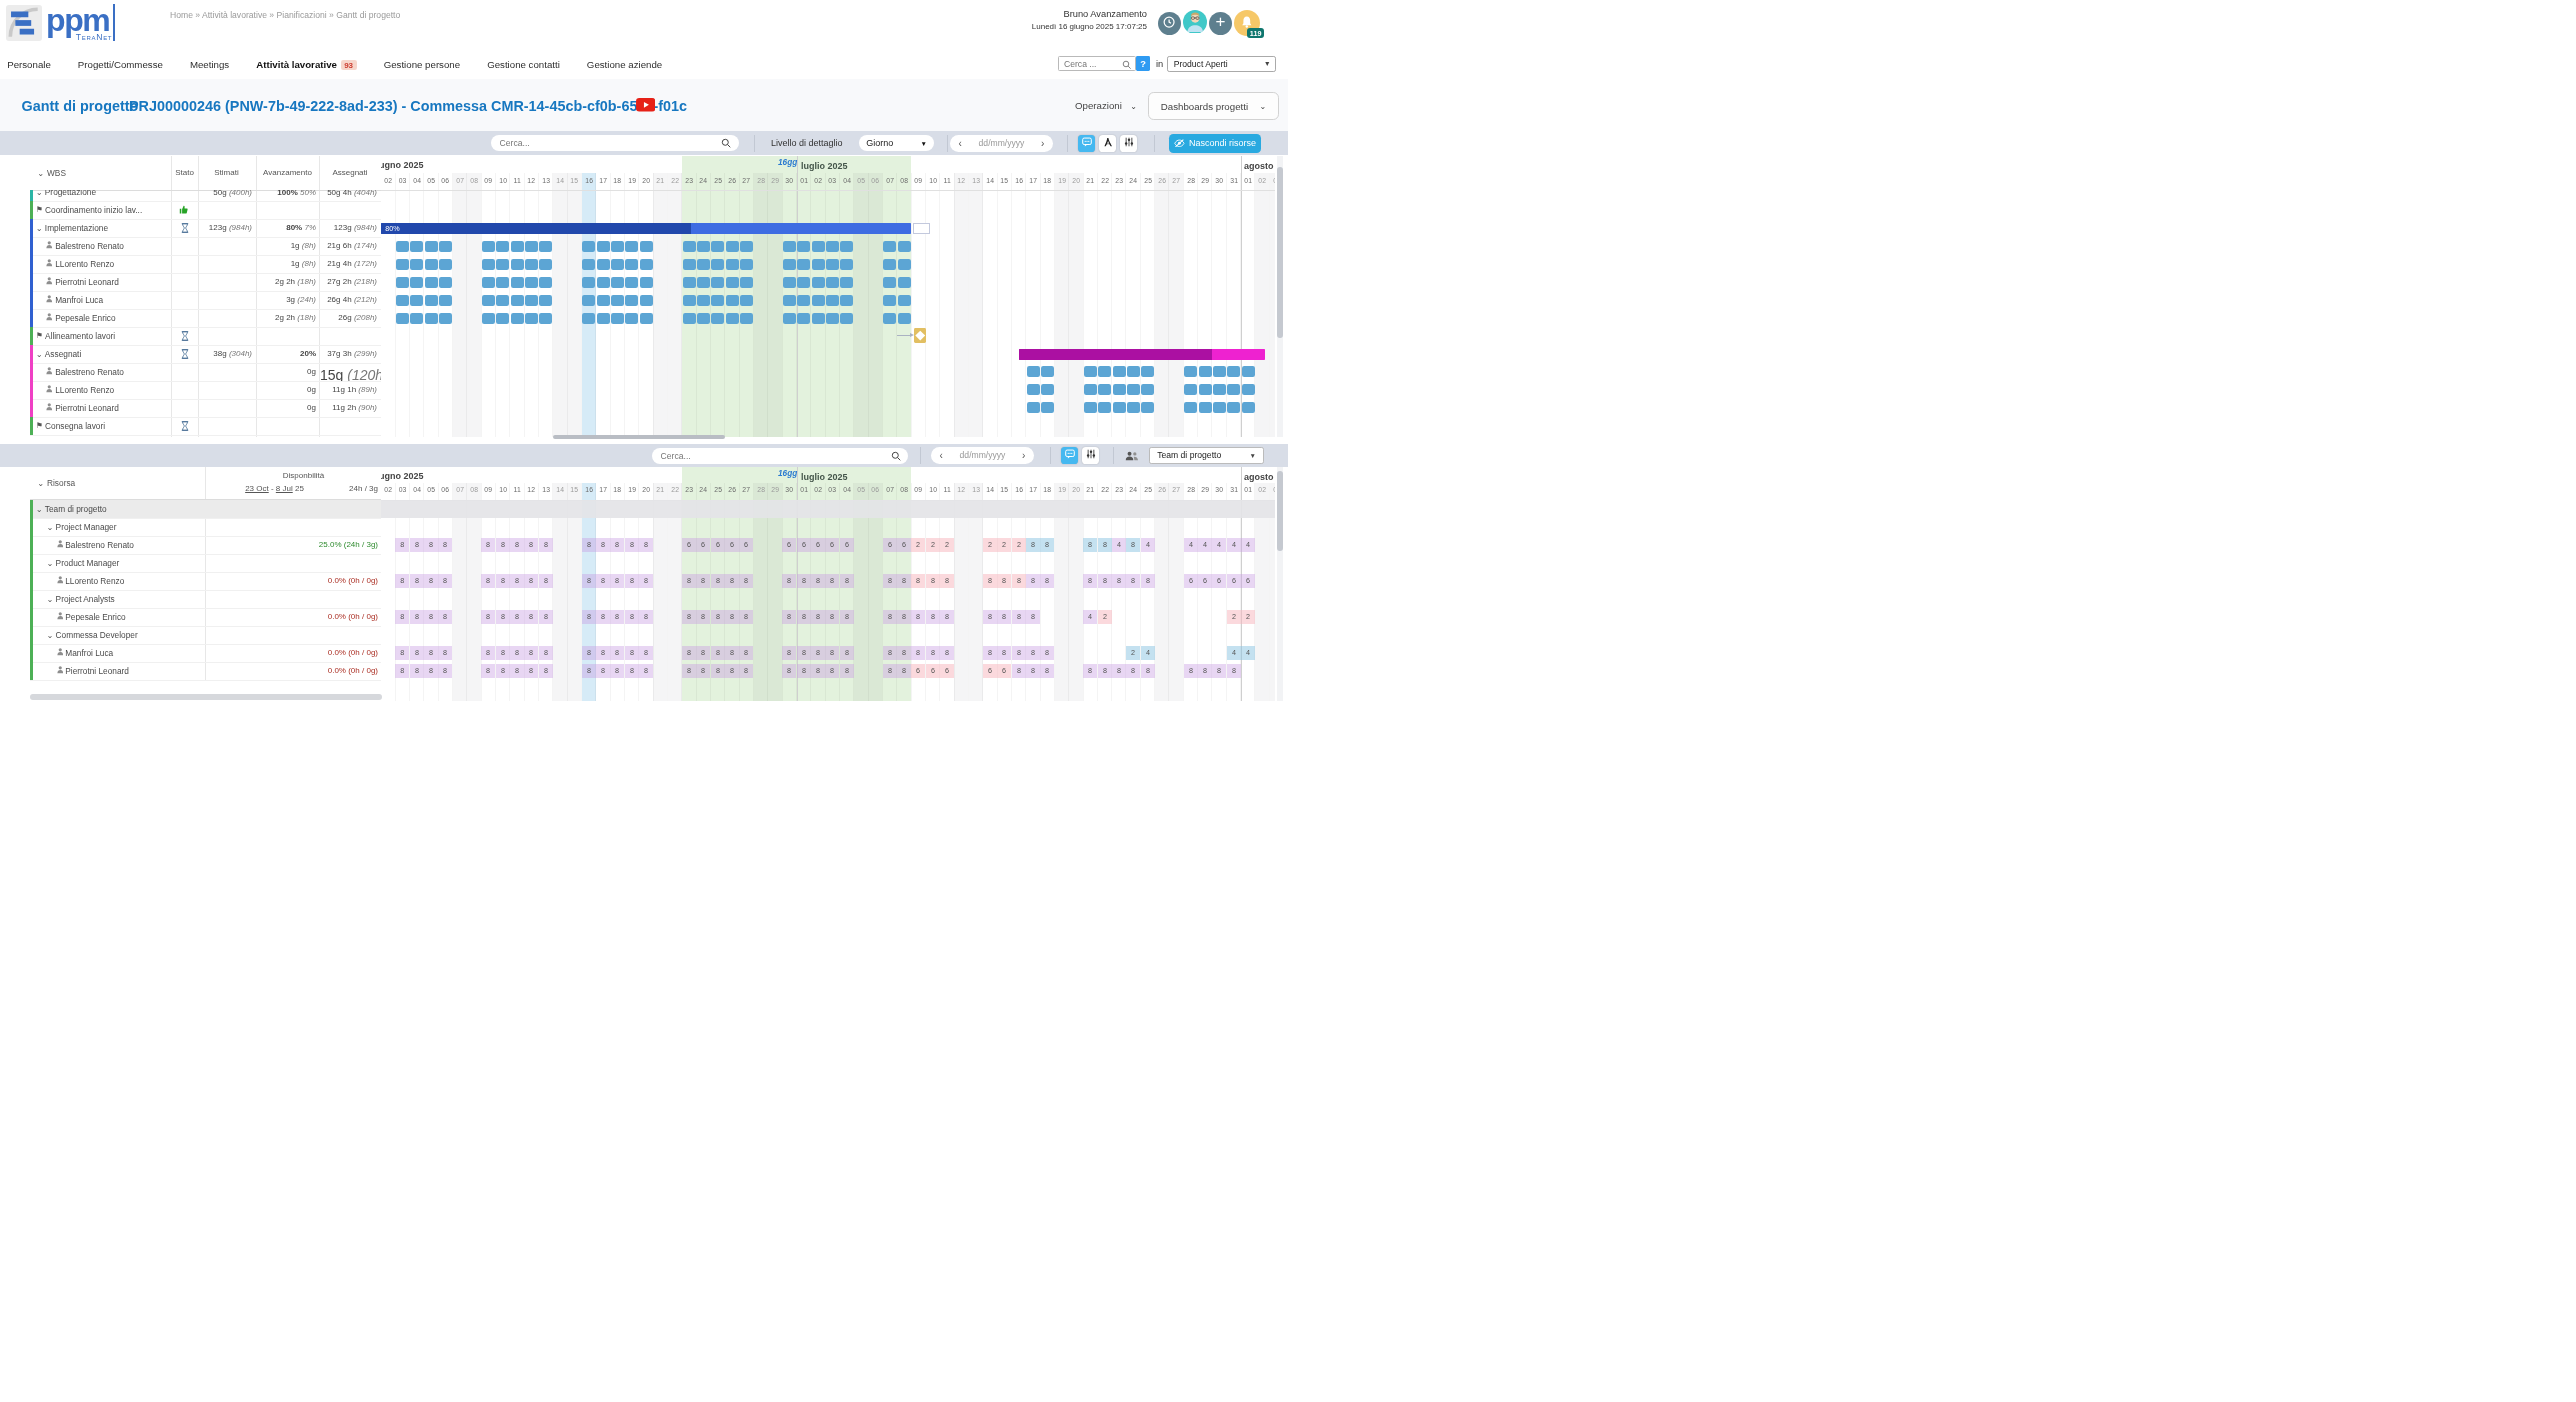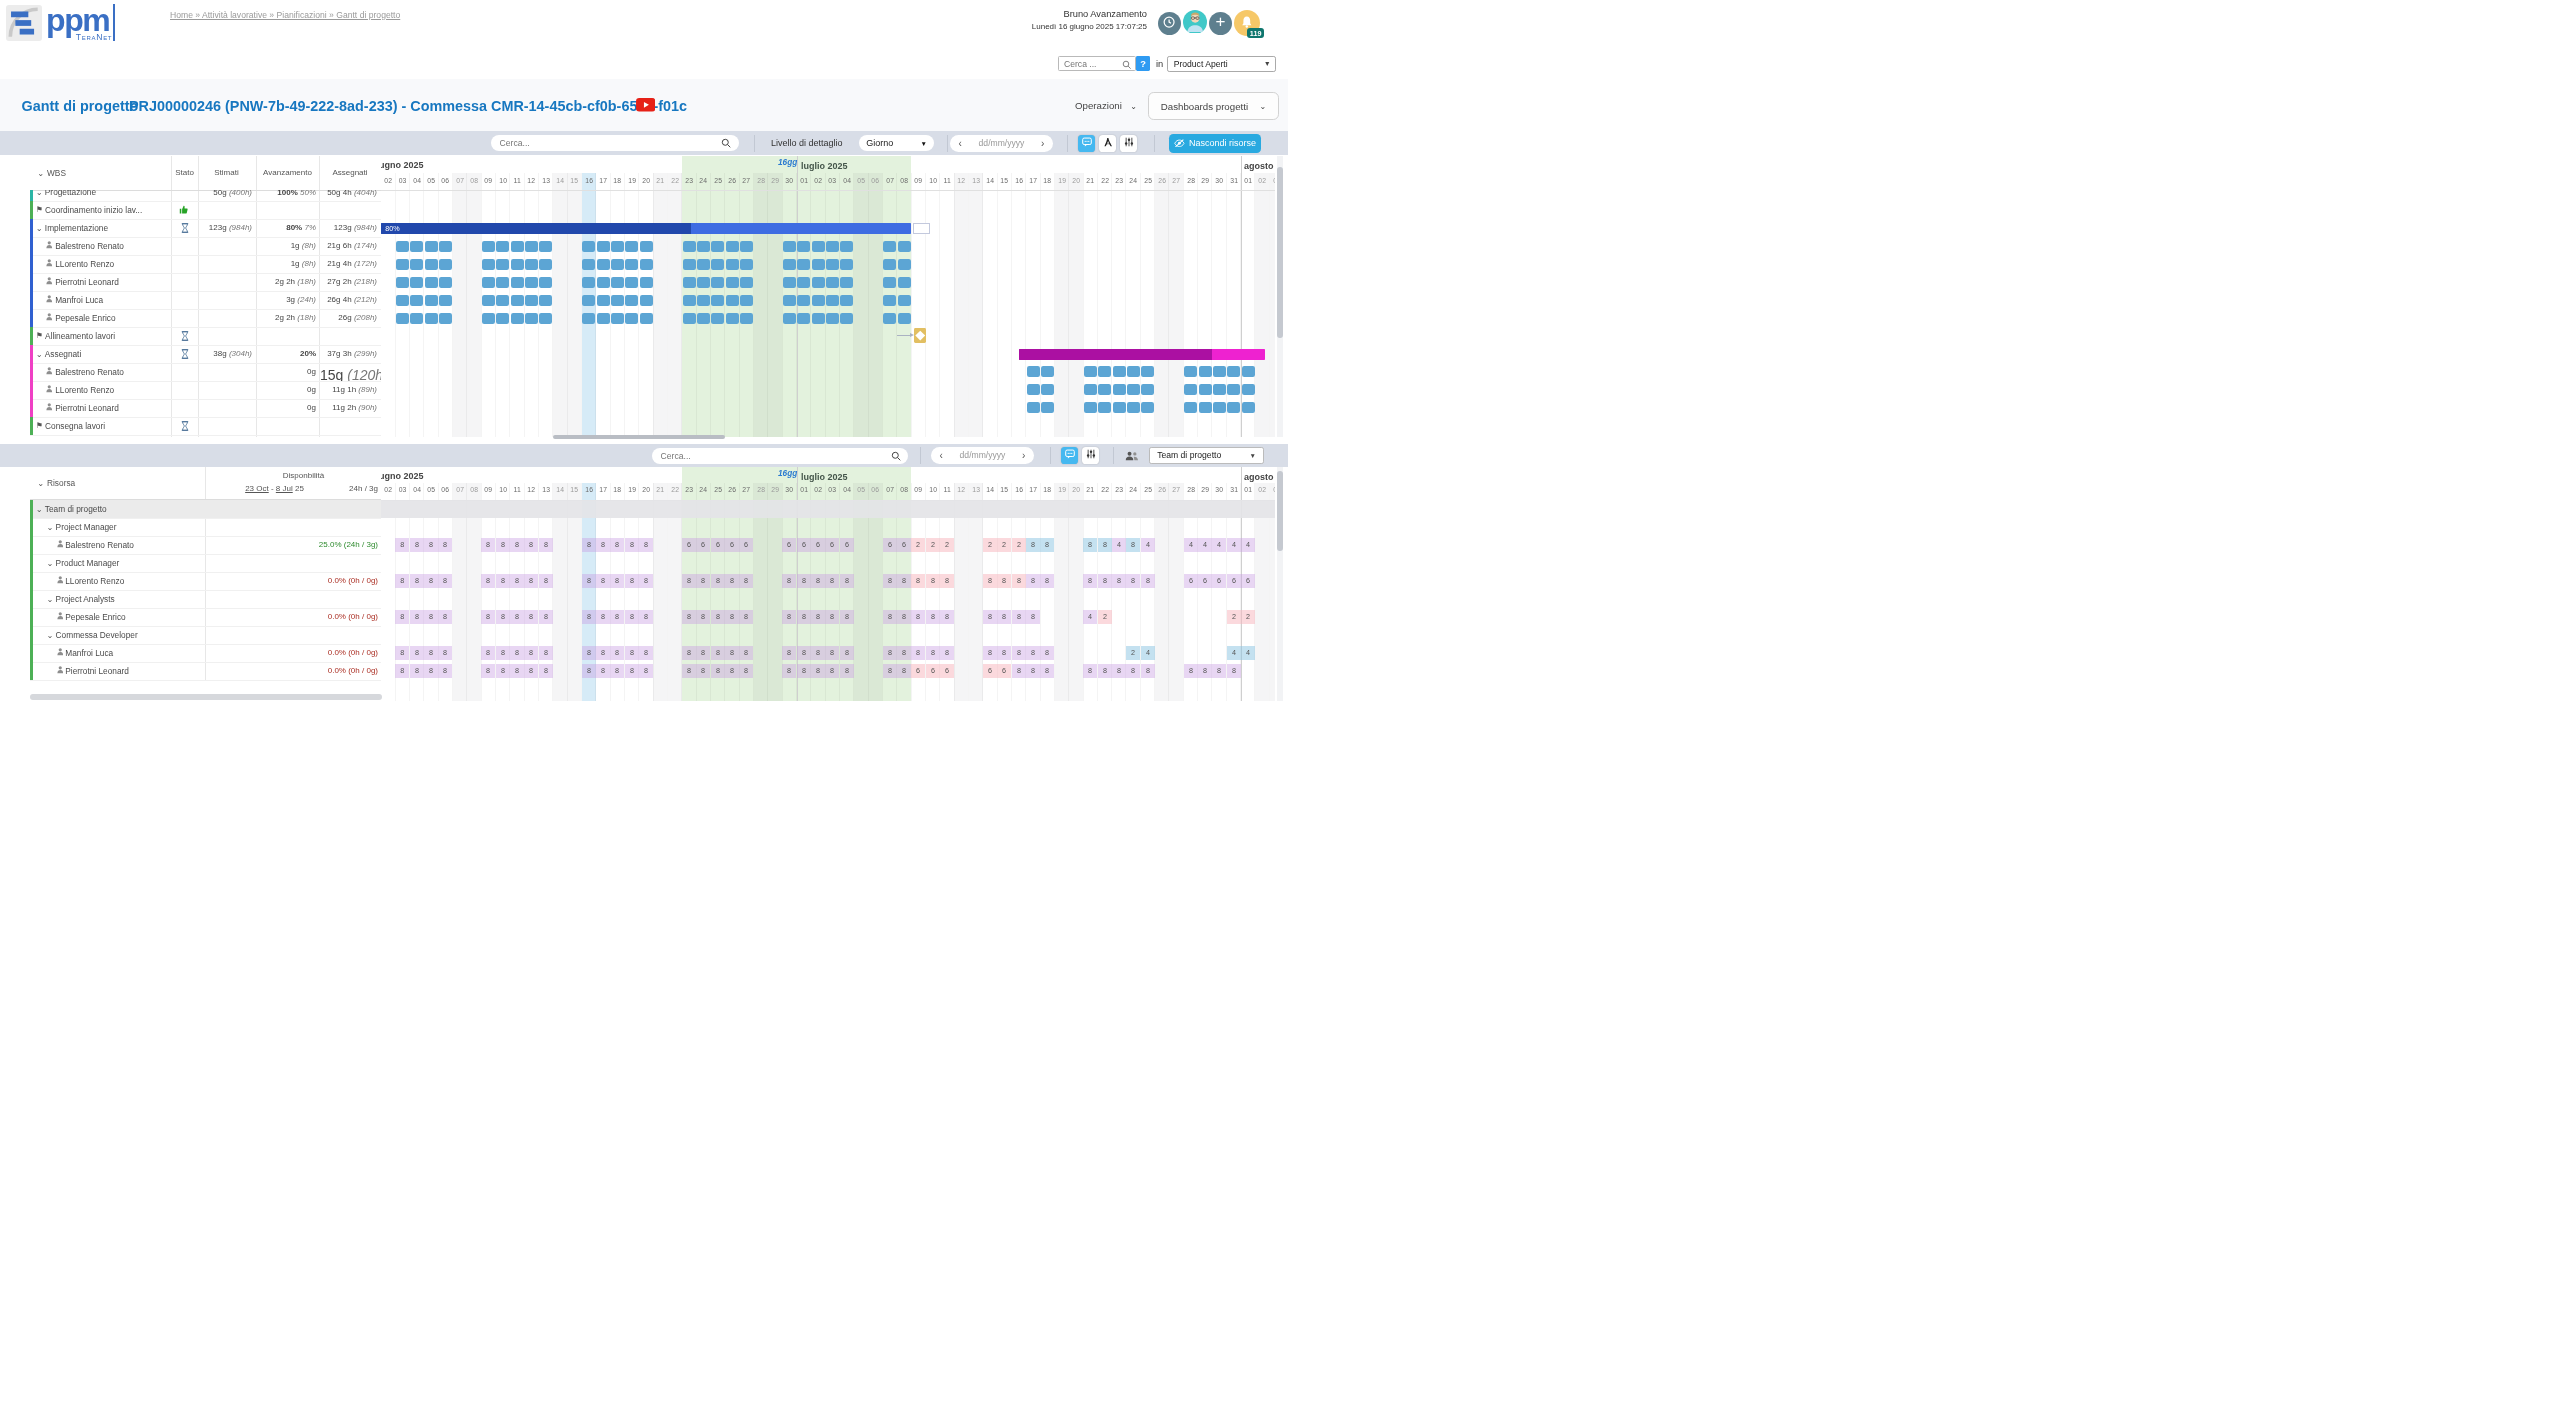--- a/index.html
+++ b/index.html
@@ -34,21 +34,21 @@
             <rect x="13" y="21" width="22" height="8" fill="#3a6fc4"></rect>
             <rect x="19" y="33" width="20" height="8" fill="#3a6fc4"></rect>
           </svg>
       </span>
       <span style="position:relative;display:inline-block;margin-left:4.3px;">
         <span style="font-size:32px;font-weight:bold;color:#3a6fc4;letter-spacing:-1.4px;line-height:34px;">ppm</span>
         <span style="position:absolute;right:-5.7px;top:1.4px;width:2.2px;height:37px;background:#3a6fc4;"></span>
         <span style="position:absolute;right:-2.9px;top:29px;font-size:8.6px;color:#3a6fc4;letter-spacing:0.7px;font-variant:small-caps;white-space:nowrap;">TeraNet</span>
       </span>
     </div>
-    <div class="abs" style="left:170px;top:10px;font-size:8.6px;color:#9a9a9a;text-decoration:underline;">Home » Attività lavorative » Pianificazioni » Gantt di progetto</div>
+    <div class="abs" style="left:170px;top:10px;font-size:8.6px;color:#9a9a9a;">Home » Attività lavorative » Pianificazioni » Gantt di progetto</div>
     <div class="abs" style="left:1003px;top:8.6px;width:144px;text-align:right;font-size:9.3px;color:#333;">Bruno Avanzamento</div>
     <div class="abs" style="left:967px;top:22px;width:180px;text-align:right;font-size:8px;color:#333;">Lunedì 16 giugno 2025 17:07:25</div>
     <div class="hdr-ic" style="left:1158px;top:11.5px;width:23px;height:23px;background:#5e7f8e;">
       <span><svg width="12.2" height="12.2" viewBox="0 0 16 16">
             <circle cx="8" cy="8" r="6.5" fill="none" stroke="#fff" stroke-width="1.6"></circle>
             <path d="M8 4.5 V8 L10.5 9.5" stroke="#fff" stroke-width="1.6" fill="none"></path>
           </svg></span>
     </div>
     <div class="hdr-ic" style="left:1183px;top:10px;width:24.4px;height:24.4px;overflow:hidden;">
       <span><svg width="24.4" height="24.4" viewBox="0 0 34 34">
@@ -67,20 +67,29 @@
     <div class="hdr-ic" style="left:1234px;top:10px;width:26px;height:26px;background:#f6c868;">
       <span><svg width="13.6" height="13.6" viewBox="0 0 18 18">
             <path d="M9 2 C12 2 13.5 4.5 13.5 7.5 L13.5 11 L15 13.5 L3 13.5 L4.5 11 L4.5 7.5 C4.5 4.5 6 2 9 2 Z" fill="#fff"></path>
             <circle cx="9" cy="15.2" r="1.6" fill="#fff"></circle>
           </svg></span>
       <span style="position:absolute;right:-4.3px;bottom:-2.2px;background:#0f766e;color:#fff;font-size:7.2px;font-weight:bold;border-radius:2.9px;padding:0.7px 2.9px;">119</span>
     </div>
   </div>
 
   <div class="abs" style="left:0;top:49px;width:1288px;height:30px;background:#fff;border-bottom:0.7px solid #e3e3e3;">
+    <div id="nav-items" style="position:absolute;left:7.2px;top:0;height:30px;display:flex;align-items:center;gap:27px;">
+        <div class="nav-item">Personale</div>
+        <div class="nav-item">Progetti/Commesse</div>
+        <div class="nav-item">Meetings</div>
+        <div class="nav-item active">Attività lavorative<span class="badge">93</span></div>
+        <div class="nav-item">Gestione persone</div>
+        <div class="nav-item">Gestione contatti</div>
+        <div class="nav-item">Gestione aziende</div>
+      </div>
     <input class="abs" style="width: 78px; height: 15px; border: 0.7px solid rgb(185, 185, 185); border-radius: 1.4px; font-size: 8.6px; color: rgb(102, 102, 102); padding: 0px 14.4px 0px 5px; box-sizing: border-box; outline: none; top: 7.2px; left: 1058px; position: absolute; font-family: &quot;Liberation Sans&quot;, sans-serif;" placeholder="Cerca ...">
     <span class="abs" style="left:1122px;top:10px;"><svg width="9.3" height="9.3" viewBox="0 0 14 14">
           <circle cx="6" cy="6" r="4.2" fill="none" stroke="#777" stroke-width="1.4"></circle>
           <line x1="9.2" y1="9.2" x2="13" y2="13" stroke="#777" stroke-width="1.4"></line>
         </svg></span>
     <div class="abs" style="left:1136px;top:7.2px;width:14.4px;height:15px;background:#2f9bf2;color:#fff;font-weight:bold;font-size:9.3px;border-radius:1.4px;display:flex;align-items:center;justify-content:center;cursor:pointer;">?</div>
     <span class="abs" style="left:1156px;top:10px;font-size:9.3px;color:#333;">in</span>
     <div class="abs" style="left:1167px;top:6.5px;width:109px;height:16.5px;border:0.7px solid #aaa;border-radius:2.2px;background:#fff;display:flex;align-items:center;justify-content:space-between;padding:0 5.7px;box-sizing:border-box;cursor:pointer;">
       <span style="font-size:8.6px;color:#222;">Product Aperti</span>
       <span class="caret">▾</span>

